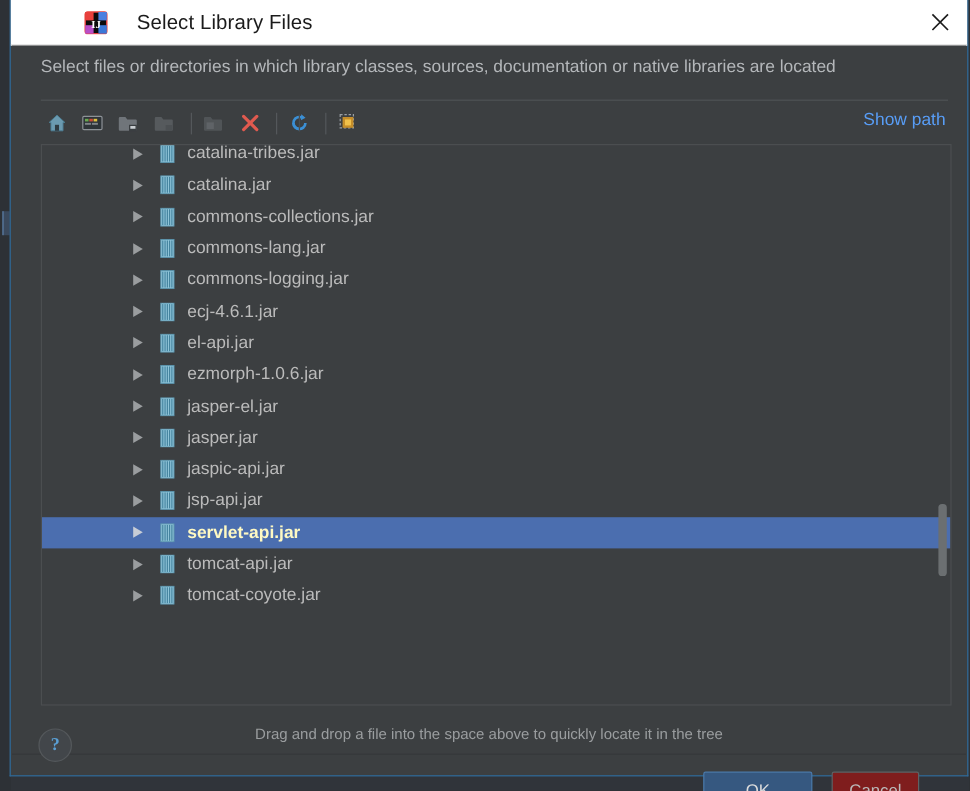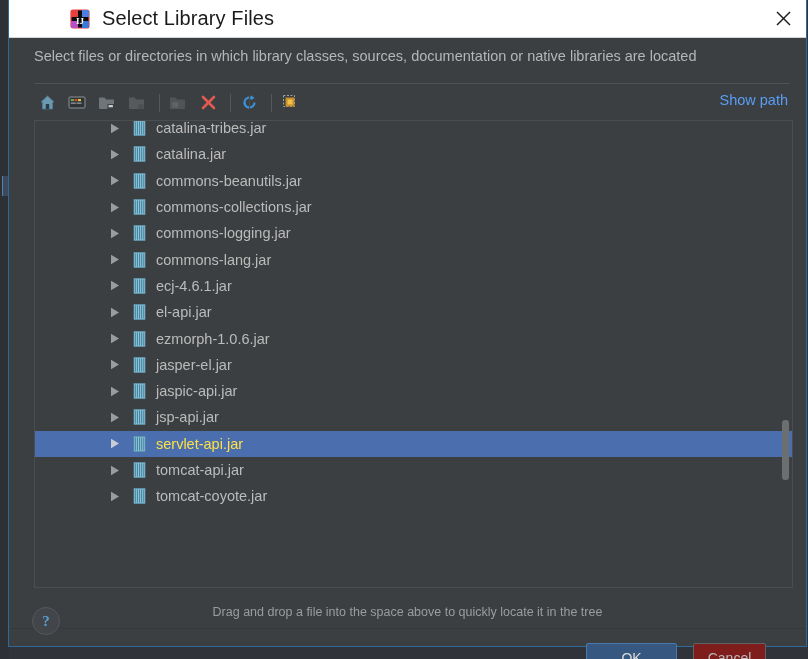--- a/index.html
+++ b/index.html
@@ -57,22 +57,22 @@
     align-items: center;
     padding-left: 48px;
   }
   .app-icon {
     width: 20px; height: 20px;
     margin-left: 13px;
     flex: 0 0 auto;
     position: relative;
   }
   .title-text {
-    margin-left: 12px;
-    font-size: 20px;
+    margin-left: 24px;
+    font-size: 17px;
     color: #1b1b1b;
     font-family: "Liberation Sans", sans-serif;
     letter-spacing: 0.1px;
   }
   .close-btn {
     position: absolute;
     right: 0; top: 0;
     width: 46px; height: 37px;
     display: flex;
     align-items: center;
@@ -180,21 +180,21 @@
     width: 13px; height: 16px;
     flex: 0 0 auto;
     margin-right: 10px;
     position: relative;
   }
   .row-label {
     font-size: 14.5px;
     color: #bbbbbb;
     white-space: nowrap;
   }
-  .tree-row.selected .row-label { color: #fde047; }
+  .tree-row.selected .row-label { color: #fef9c3; font-weight: bold; }
 
   
   .scrollbar {
     position: absolute;
     right: 1px; top: 1px;
     width: 11px; bottom: 1px;
     background: transparent;
   }
   .scroll-thumb {
     position: absolute;
@@ -426,88 +426,71 @@
             </span>
             <span class="jar-icon"><svg width="13" height="16" viewBox="0 0 13 16">
                 <rect x="1" y="0.5" width="11" height="15" fill="#8fc4d8"></rect>
                 <rect x="1" y="0.5" width="11" height="15" fill="none" stroke="#5a94ad" stroke-width="0.8"></rect>
                 <rect x="2.2" y="1.4" width="0.9" height="13.2" fill="#3f7f9b"></rect>
                 <rect x="4.1" y="1.4" width="0.9" height="13.2" fill="#3f7f9b"></rect>
                 <rect x="6" y="1.4" width="0.9" height="13.2" fill="#3f7f9b"></rect>
                 <rect x="7.8999999999999995" y="1.4" width="0.9" height="13.2" fill="#3f7f9b"></rect>
                 <rect x="9.8" y="1.4" width="0.9" height="13.2" fill="#3f7f9b"></rect>
               </svg></span>
-            <span class="row-label">commons-beanutils.jar</span>
-          </div>
-          <div class="tree-row">
-            <span class="expander">
-              <svg width="10" height="11" viewBox="0 0 10 11">
-                <path d="M1 0.8 L9 5.5 L1 10.2 Z" fill="#9a9d9f"></path>
-              </svg>
-            </span>
-            <span class="jar-icon"><svg width="13" height="16" viewBox="0 0 13 16">
-                <rect x="1" y="0.5" width="11" height="15" fill="#8fc4d8"></rect>
-                <rect x="1" y="0.5" width="11" height="15" fill="none" stroke="#5a94ad" stroke-width="0.8"></rect>
-                <rect x="2.2" y="1.4" width="0.9" height="13.2" fill="#3f7f9b"></rect>
-                <rect x="4.1" y="1.4" width="0.9" height="13.2" fill="#3f7f9b"></rect>
-                <rect x="6" y="1.4" width="0.9" height="13.2" fill="#3f7f9b"></rect>
-                <rect x="7.8999999999999995" y="1.4" width="0.9" height="13.2" fill="#3f7f9b"></rect>
-                <rect x="9.8" y="1.4" width="0.9" height="13.2" fill="#3f7f9b"></rect>
-              </svg></span>
             <span class="row-label">commons-collections.jar</span>
           </div>
           <div class="tree-row">
             <span class="expander">
               <svg width="10" height="11" viewBox="0 0 10 11">
                 <path d="M1 0.8 L9 5.5 L1 10.2 Z" fill="#9a9d9f"></path>
               </svg>
             </span>
             <span class="jar-icon"><svg width="13" height="16" viewBox="0 0 13 16">
                 <rect x="1" y="0.5" width="11" height="15" fill="#8fc4d8"></rect>
                 <rect x="1" y="0.5" width="11" height="15" fill="none" stroke="#5a94ad" stroke-width="0.8"></rect>
                 <rect x="2.2" y="1.4" width="0.9" height="13.2" fill="#3f7f9b"></rect>
                 <rect x="4.1" y="1.4" width="0.9" height="13.2" fill="#3f7f9b"></rect>
                 <rect x="6" y="1.4" width="0.9" height="13.2" fill="#3f7f9b"></rect>
                 <rect x="7.8999999999999995" y="1.4" width="0.9" height="13.2" fill="#3f7f9b"></rect>
                 <rect x="9.8" y="1.4" width="0.9" height="13.2" fill="#3f7f9b"></rect>
               </svg></span>
+            <span class="row-label">commons-lang.jar</span>
+          </div>
+          <div class="tree-row">
+            <span class="expander">
+              <svg width="10" height="11" viewBox="0 0 10 11">
+                <path d="M1 0.8 L9 5.5 L1 10.2 Z" fill="#9a9d9f"></path>
+              </svg>
+            </span>
+            <span class="jar-icon"><svg width="13" height="16" viewBox="0 0 13 16">
+                <rect x="1" y="0.5" width="11" height="15" fill="#8fc4d8"></rect>
+                <rect x="1" y="0.5" width="11" height="15" fill="none" stroke="#5a94ad" stroke-width="0.8"></rect>
+                <rect x="2.2" y="1.4" width="0.9" height="13.2" fill="#3f7f9b"></rect>
+                <rect x="4.1" y="1.4" width="0.9" height="13.2" fill="#3f7f9b"></rect>
+                <rect x="6" y="1.4" width="0.9" height="13.2" fill="#3f7f9b"></rect>
+                <rect x="7.8999999999999995" y="1.4" width="0.9" height="13.2" fill="#3f7f9b"></rect>
+                <rect x="9.8" y="1.4" width="0.9" height="13.2" fill="#3f7f9b"></rect>
+              </svg></span>
             <span class="row-label">commons-logging.jar</span>
           </div>
           <div class="tree-row">
             <span class="expander">
               <svg width="10" height="11" viewBox="0 0 10 11">
                 <path d="M1 0.8 L9 5.5 L1 10.2 Z" fill="#9a9d9f"></path>
               </svg>
             </span>
             <span class="jar-icon"><svg width="13" height="16" viewBox="0 0 13 16">
                 <rect x="1" y="0.5" width="11" height="15" fill="#8fc4d8"></rect>
                 <rect x="1" y="0.5" width="11" height="15" fill="none" stroke="#5a94ad" stroke-width="0.8"></rect>
                 <rect x="2.2" y="1.4" width="0.9" height="13.2" fill="#3f7f9b"></rect>
                 <rect x="4.1" y="1.4" width="0.9" height="13.2" fill="#3f7f9b"></rect>
                 <rect x="6" y="1.4" width="0.9" height="13.2" fill="#3f7f9b"></rect>
                 <rect x="7.8999999999999995" y="1.4" width="0.9" height="13.2" fill="#3f7f9b"></rect>
                 <rect x="9.8" y="1.4" width="0.9" height="13.2" fill="#3f7f9b"></rect>
               </svg></span>
-            <span class="row-label">commons-lang.jar</span>
-          </div>
-          <div class="tree-row">
-            <span class="expander">
-              <svg width="10" height="11" viewBox="0 0 10 11">
-                <path d="M1 0.8 L9 5.5 L1 10.2 Z" fill="#9a9d9f"></path>
-              </svg>
-            </span>
-            <span class="jar-icon"><svg width="13" height="16" viewBox="0 0 13 16">
-                <rect x="1" y="0.5" width="11" height="15" fill="#8fc4d8"></rect>
-                <rect x="1" y="0.5" width="11" height="15" fill="none" stroke="#5a94ad" stroke-width="0.8"></rect>
-                <rect x="2.2" y="1.4" width="0.9" height="13.2" fill="#3f7f9b"></rect>
-                <rect x="4.1" y="1.4" width="0.9" height="13.2" fill="#3f7f9b"></rect>
-                <rect x="6" y="1.4" width="0.9" height="13.2" fill="#3f7f9b"></rect>
-                <rect x="7.8999999999999995" y="1.4" width="0.9" height="13.2" fill="#3f7f9b"></rect>
-                <rect x="9.8" y="1.4" width="0.9" height="13.2" fill="#3f7f9b"></rect>
-              </svg></span>
             <span class="row-label">ecj-4.6.1.jar</span>
           </div>
           <div class="tree-row">
             <span class="expander">
               <svg width="10" height="11" viewBox="0 0 10 11">
                 <path d="M1 0.8 L9 5.5 L1 10.2 Z" fill="#9a9d9f"></path>
               </svg>
             </span>
             <span class="jar-icon"><svg width="13" height="16" viewBox="0 0 13 16">
                 <rect x="1" y="0.5" width="11" height="15" fill="#8fc4d8"></rect>
@@ -546,20 +529,37 @@
             <span class="jar-icon"><svg width="13" height="16" viewBox="0 0 13 16">
                 <rect x="1" y="0.5" width="11" height="15" fill="#8fc4d8"></rect>
                 <rect x="1" y="0.5" width="11" height="15" fill="none" stroke="#5a94ad" stroke-width="0.8"></rect>
                 <rect x="2.2" y="1.4" width="0.9" height="13.2" fill="#3f7f9b"></rect>
                 <rect x="4.1" y="1.4" width="0.9" height="13.2" fill="#3f7f9b"></rect>
                 <rect x="6" y="1.4" width="0.9" height="13.2" fill="#3f7f9b"></rect>
                 <rect x="7.8999999999999995" y="1.4" width="0.9" height="13.2" fill="#3f7f9b"></rect>
                 <rect x="9.8" y="1.4" width="0.9" height="13.2" fill="#3f7f9b"></rect>
               </svg></span>
             <span class="row-label">jasper-el.jar</span>
+          </div>
+          <div class="tree-row">
+            <span class="expander">
+              <svg width="10" height="11" viewBox="0 0 10 11">
+                <path d="M1 0.8 L9 5.5 L1 10.2 Z" fill="#9a9d9f"></path>
+              </svg>
+            </span>
+            <span class="jar-icon"><svg width="13" height="16" viewBox="0 0 13 16">
+                <rect x="1" y="0.5" width="11" height="15" fill="#8fc4d8"></rect>
+                <rect x="1" y="0.5" width="11" height="15" fill="none" stroke="#5a94ad" stroke-width="0.8"></rect>
+                <rect x="2.2" y="1.4" width="0.9" height="13.2" fill="#3f7f9b"></rect>
+                <rect x="4.1" y="1.4" width="0.9" height="13.2" fill="#3f7f9b"></rect>
+                <rect x="6" y="1.4" width="0.9" height="13.2" fill="#3f7f9b"></rect>
+                <rect x="7.8999999999999995" y="1.4" width="0.9" height="13.2" fill="#3f7f9b"></rect>
+                <rect x="9.8" y="1.4" width="0.9" height="13.2" fill="#3f7f9b"></rect>
+              </svg></span>
+            <span class="row-label">jasper.jar</span>
           </div>
           <div class="tree-row">
             <span class="expander">
               <svg width="10" height="11" viewBox="0 0 10 11">
                 <path d="M1 0.8 L9 5.5 L1 10.2 Z" fill="#9a9d9f"></path>
               </svg>
             </span>
             <span class="jar-icon"><svg width="13" height="16" viewBox="0 0 13 16">
                 <rect x="1" y="0.5" width="11" height="15" fill="#8fc4d8"></rect>
                 <rect x="1" y="0.5" width="11" height="15" fill="none" stroke="#5a94ad" stroke-width="0.8"></rect>

